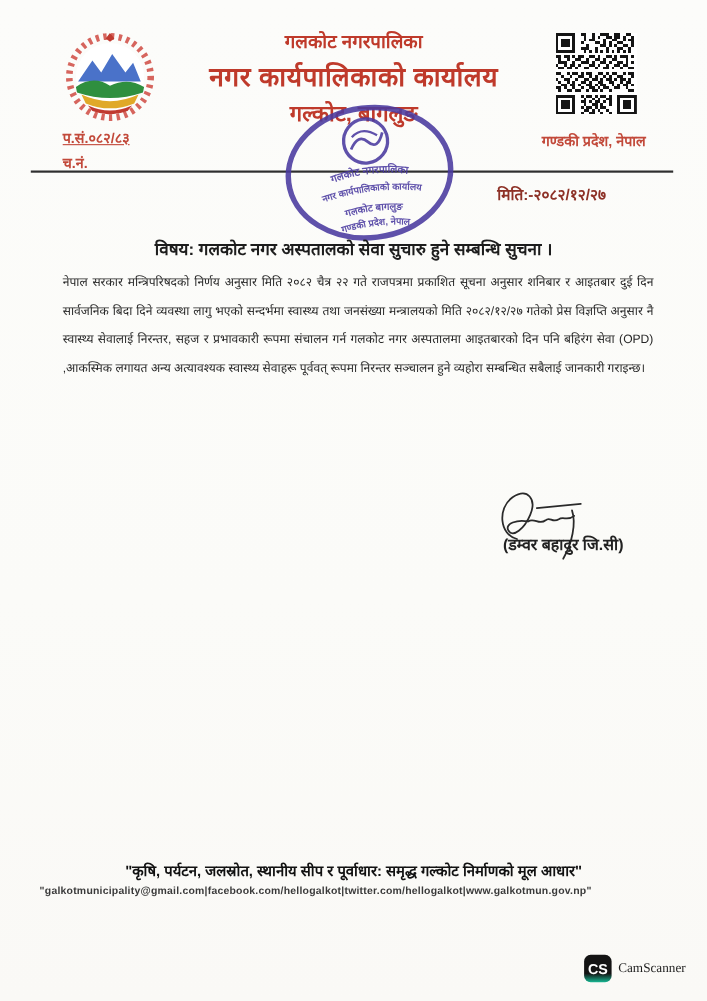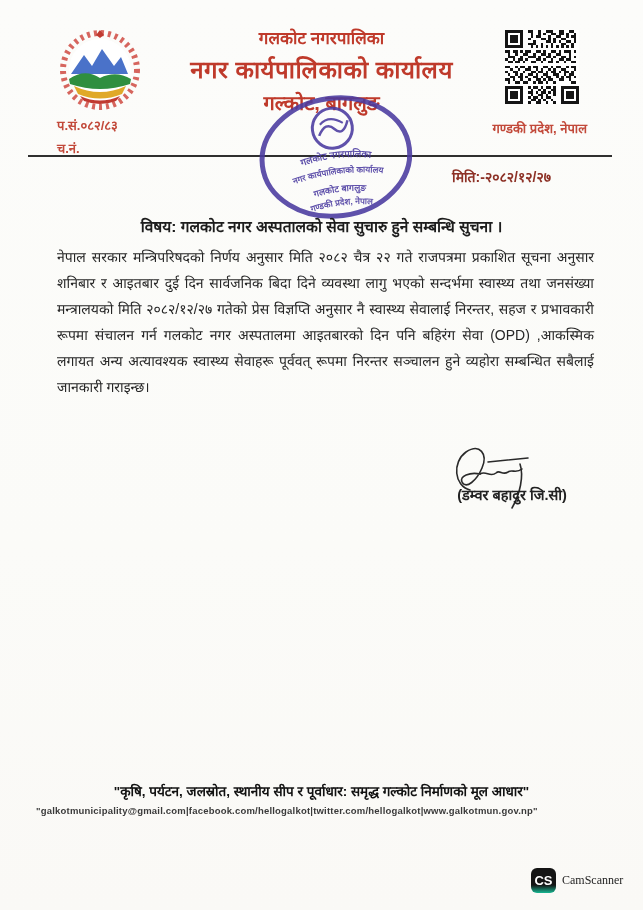--- a/index.html
+++ b/index.html
@@ -10,36 +10,36 @@
     overflow:hidden;box-shadow:0 0 8px rgba(0,0,0,.4);
   }
   .abs{position:absolute;}
   
   .title-block{left:0;right:0;top:26px;text-align:center;color:#bf3a2b;}
   .org1{font-size:17px;font-weight:600;}
   .org2{font-size:24px;font-weight:700;margin-top:3px;letter-spacing:.5px;}
   .org3{font-size:20px;font-weight:600;margin-top:4px;}
   
   .ref{color:#c2493a;font-size:13px;font-weight:600;}
-  .ref-no{left:57px;top:116px;}
+  .ref-no{left:57px;top:116px;text-decoration:underline;}
   .ch-no{left:57px;top:139px;}
   .province{right:56px;top:119px;font-size:13px;}
   .rule{left:28px;top:155px;width:584px;height:2px;background:#2f2f2f;}
   .date{left:452px;top:167px;color:#8d3126;font-size:14px;font-weight:700;}
   
   .stamp{left:256px;top:94px;width:160px;height:128px;transform:rotate(-7deg);opacity:.88;}
   
   .subject-wrap{left:0;right:0;top:215px;text-align:center;}
   .subject{
     font-size:15.5px;font-weight:700;color:#1d1d1d;
     text-underline-offset:4px;
   }
   
   .body-text{
-    left:57px;top:244px;width:537px;font-size:14px;line-height:26px;
+    left:57px;top:244px;width:537px;font-size:11px;line-height:26px;
     color:#262626;text-align:justify;font-weight:500;
   }
   
   .sig{left:436px;top:438px;width:120px;height:76px;}
   .sig-name{left:412px;top:484px;width:200px;text-align:center;font-size:14.5px;font-weight:700;color:#222;}
   .sig-title{left:412px;top:541px;width:200px;text-align:center;font-size:14.5px;font-weight:700;color:#222;}
   
   .slogan{left:0;right:0;top:782px;text-align:center;font-size:13.5px;font-weight:700;color:#111;}
   .contact{left:36px;top:805px;font-size:9.5px;font-weight:700;color:#3a3a3a;letter-spacing:.2px;}
   

